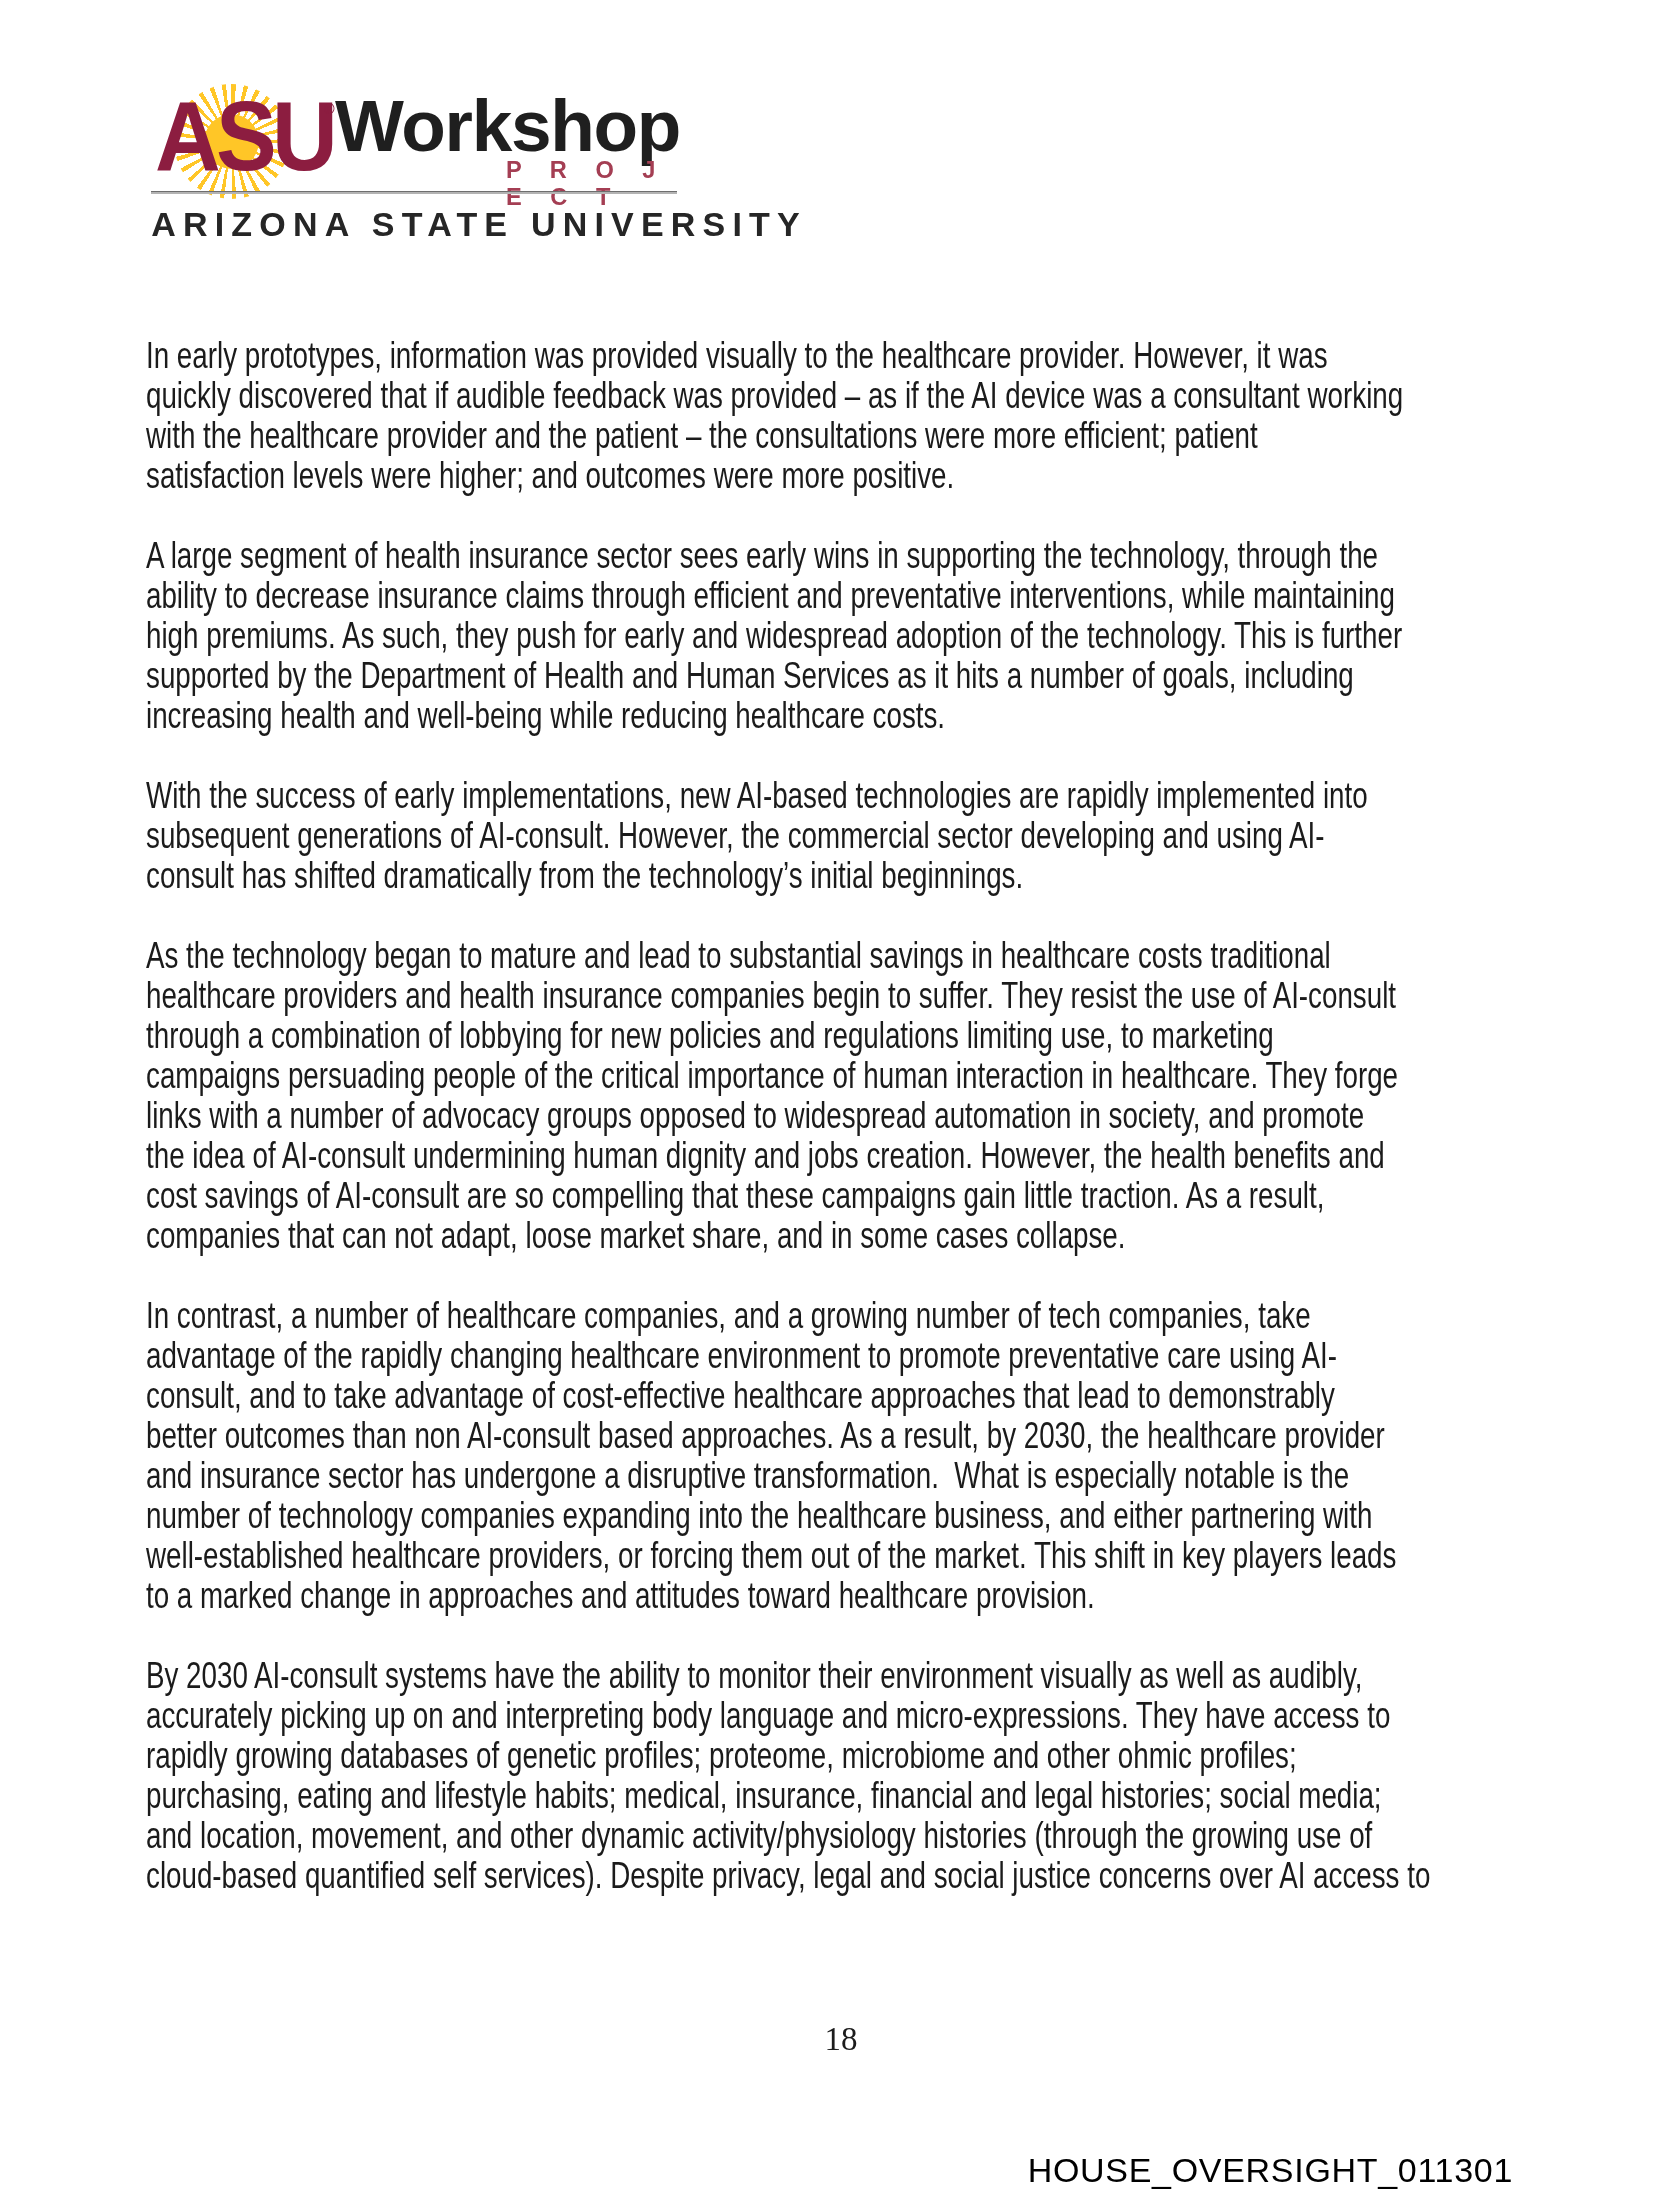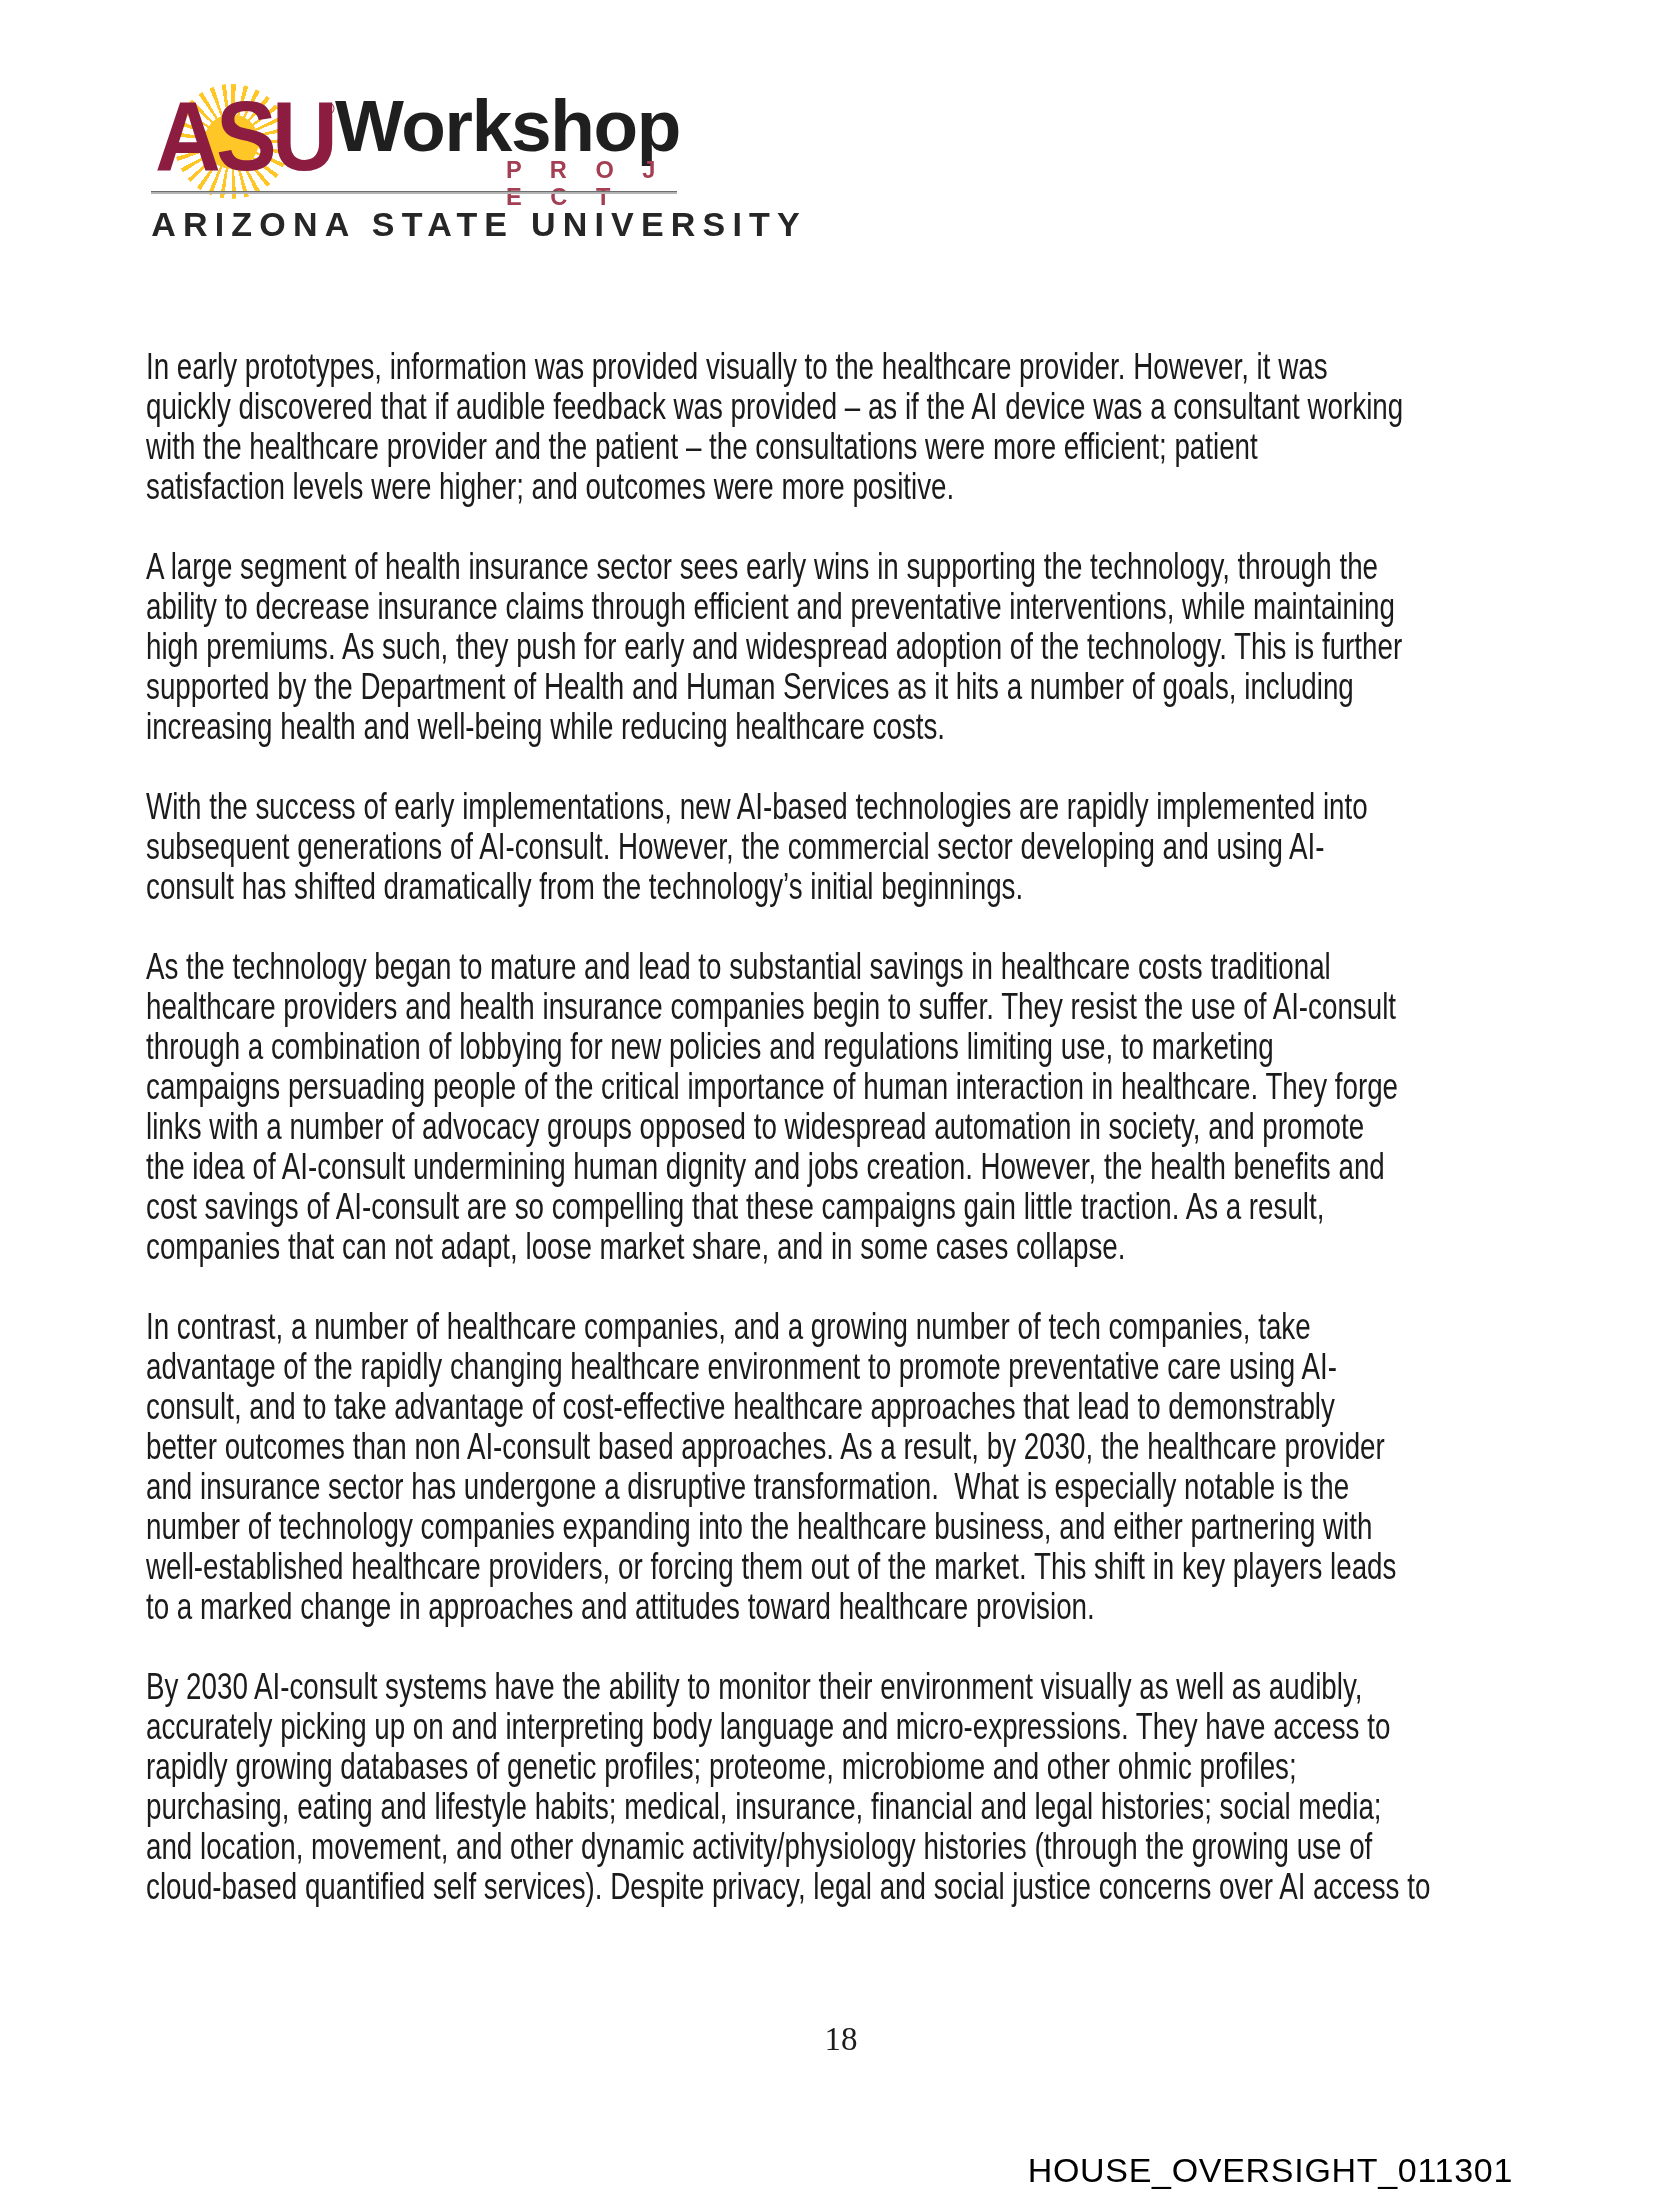--- a/index.html
+++ b/index.html
@@ -115,21 +115,21 @@
   }
   .header-line.emph{
     font-weight:700;
     font-style:italic;
   }
 
   
   .body-text{
     position:absolute;
     left:146px;
-    top:347px;
+    top:336px;
     width:1394px;
   }
   .paragraph{margin-bottom:40px;}
   .paragraph:last-child{margin-bottom:0;}
   .text-line{
     white-space:pre;
     font-size:37px;
     line-height:40px;
     height:40px;
     transform:scaleX(0.75);

